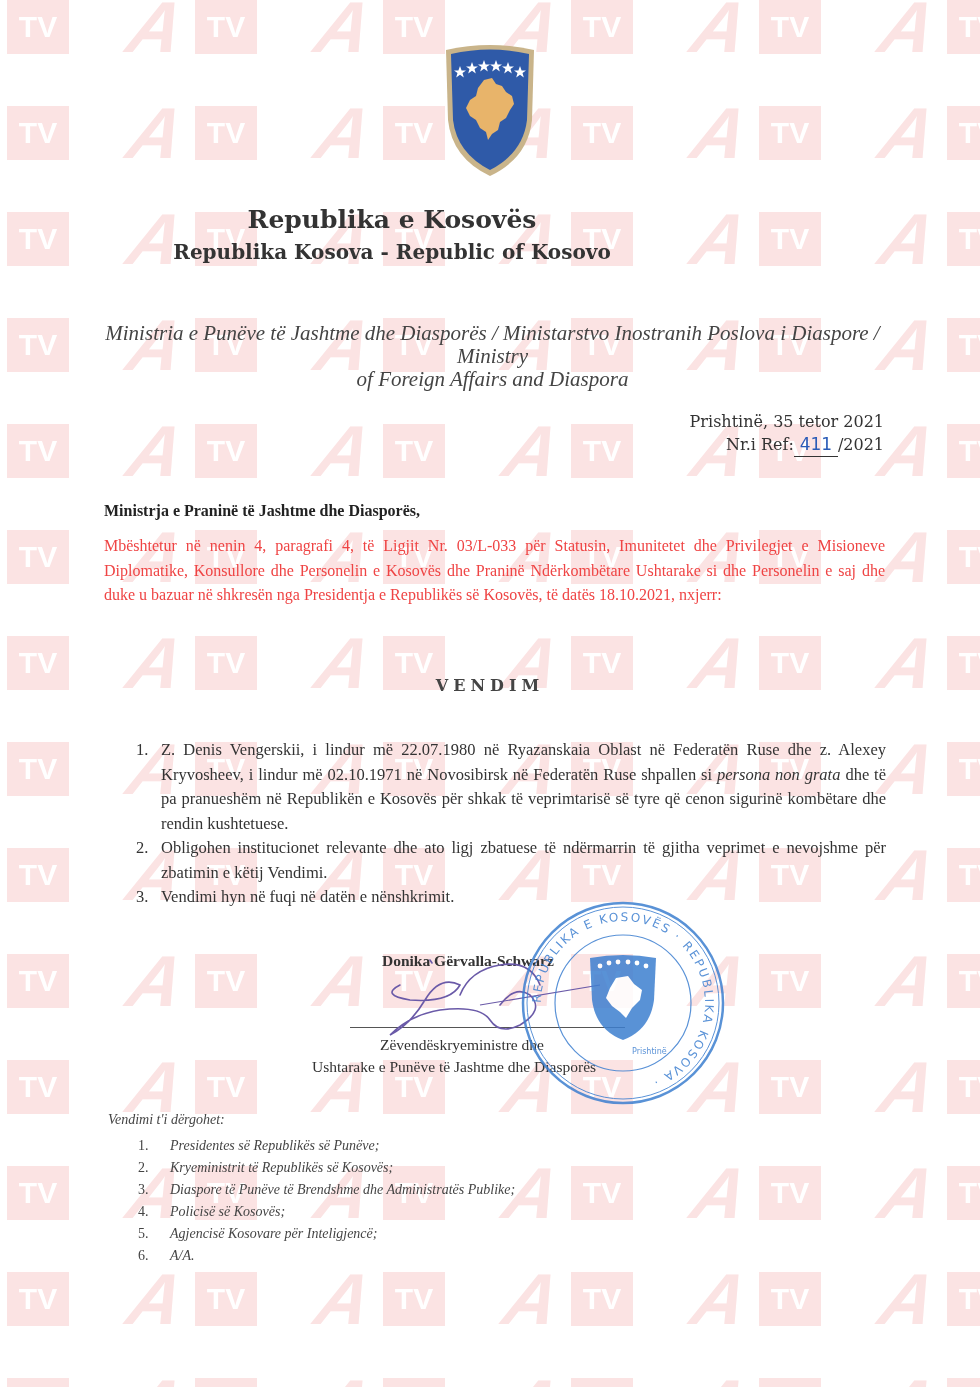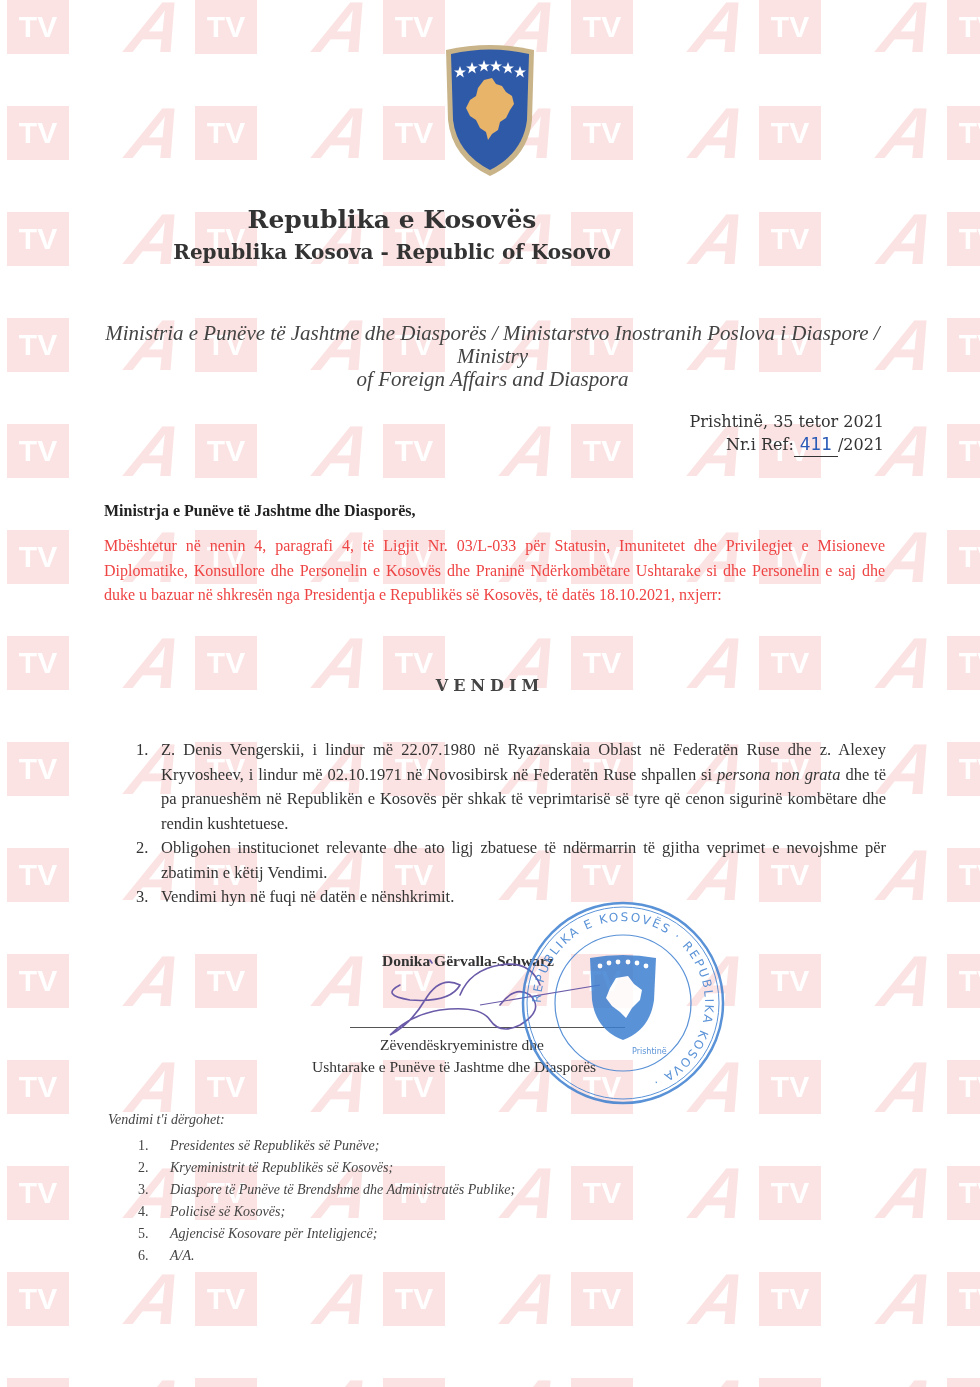--- a/index.html
+++ b/index.html
@@ -459,21 +459,21 @@
     <div>of Foreign Affairs and Diaspora</div>
   </div>
 
   <div class="place-date">
     <div>Prishtinë, 35 tetor 2021</div>
     <div>
       <span>Nr.i Ref:</span><span class="ref-num">411</span><span>/2021</span>
     </div>
   </div>
 
-  <div class="issuer">Ministrja e Punëve të Jashtme dhe Diasporës,</div>
+  <div class="issuer">Ministrja e Praninë të Jashtme dhe Diasporës,</div>
   <div class="preamble">Mbështetur në nenin 4, paragrafi 4, të Ligjit Nr. 03/L-033 për Statusin, Imunitetet dhe Privilegjet e Misioneve Diplomatike, Konsullore dhe Personelin e Kosovës dhe Praninë Ndërkombëtare Ushtarake si dhe Personelin e saj dhe duke u bazuar në shkresën nga Presidentja e Republikës së Kosovës, të datës 18.10.2021, nxjerr:</div>
 
   <div class="decision-title">VENDIM</div>
 
   <ol class="articles">
     <li>
       <span class="num">1.</span>
       <span>Z. Denis Vengerskii, i lindur më 22.07.1980 në Ryazanskaia Oblast në Federatën Ruse dhe z. Alexey Kryvosheev, i lindur më 02.10.1971 në Novosibirsk në Federatën Ruse shpallen si </span><i>persona non grata</i><span> dhe të pa pranueshëm në Republikën e Kosovës për shkak të veprimtarisë së tyre që cenon sigurinë kombëtare dhe rendin kushtetuese.</span>
     </li>
     <li>

